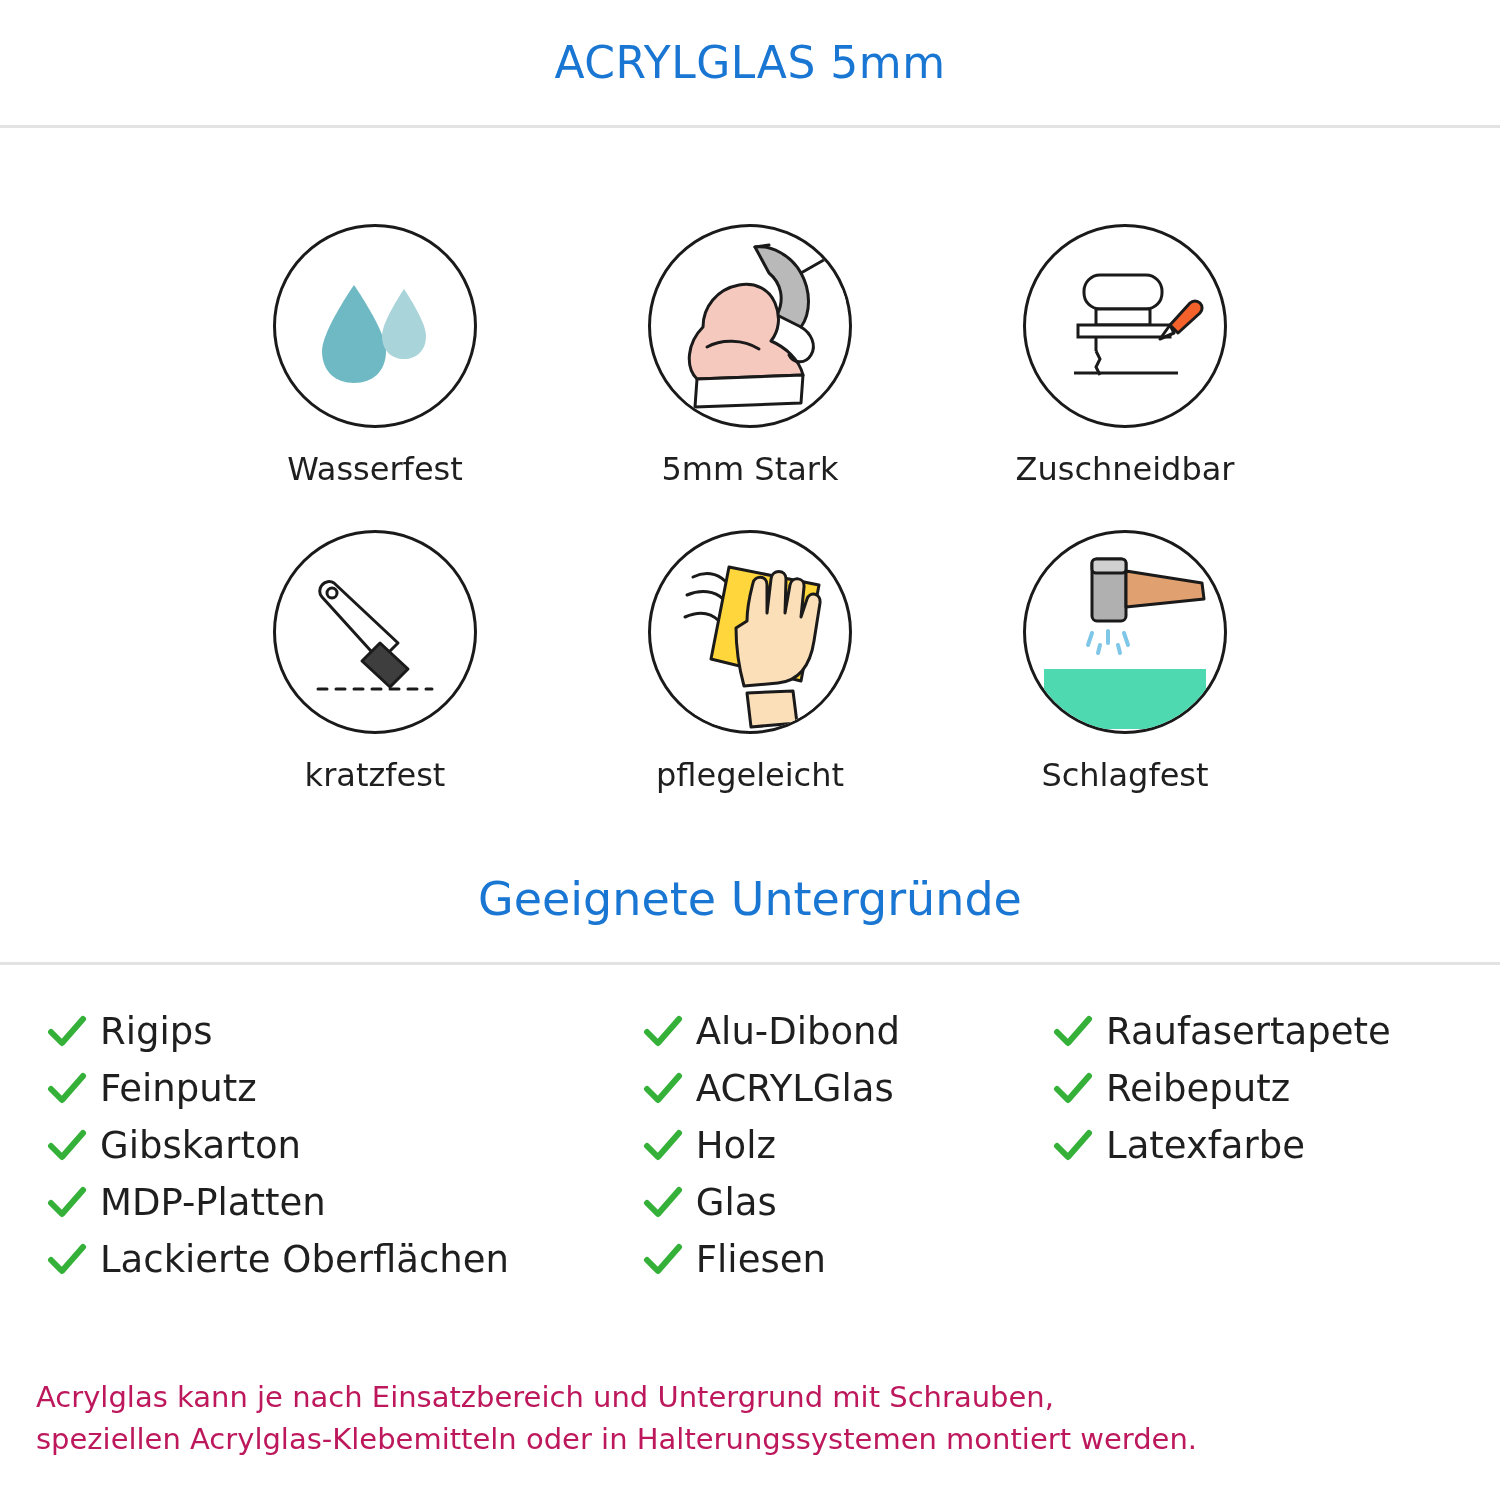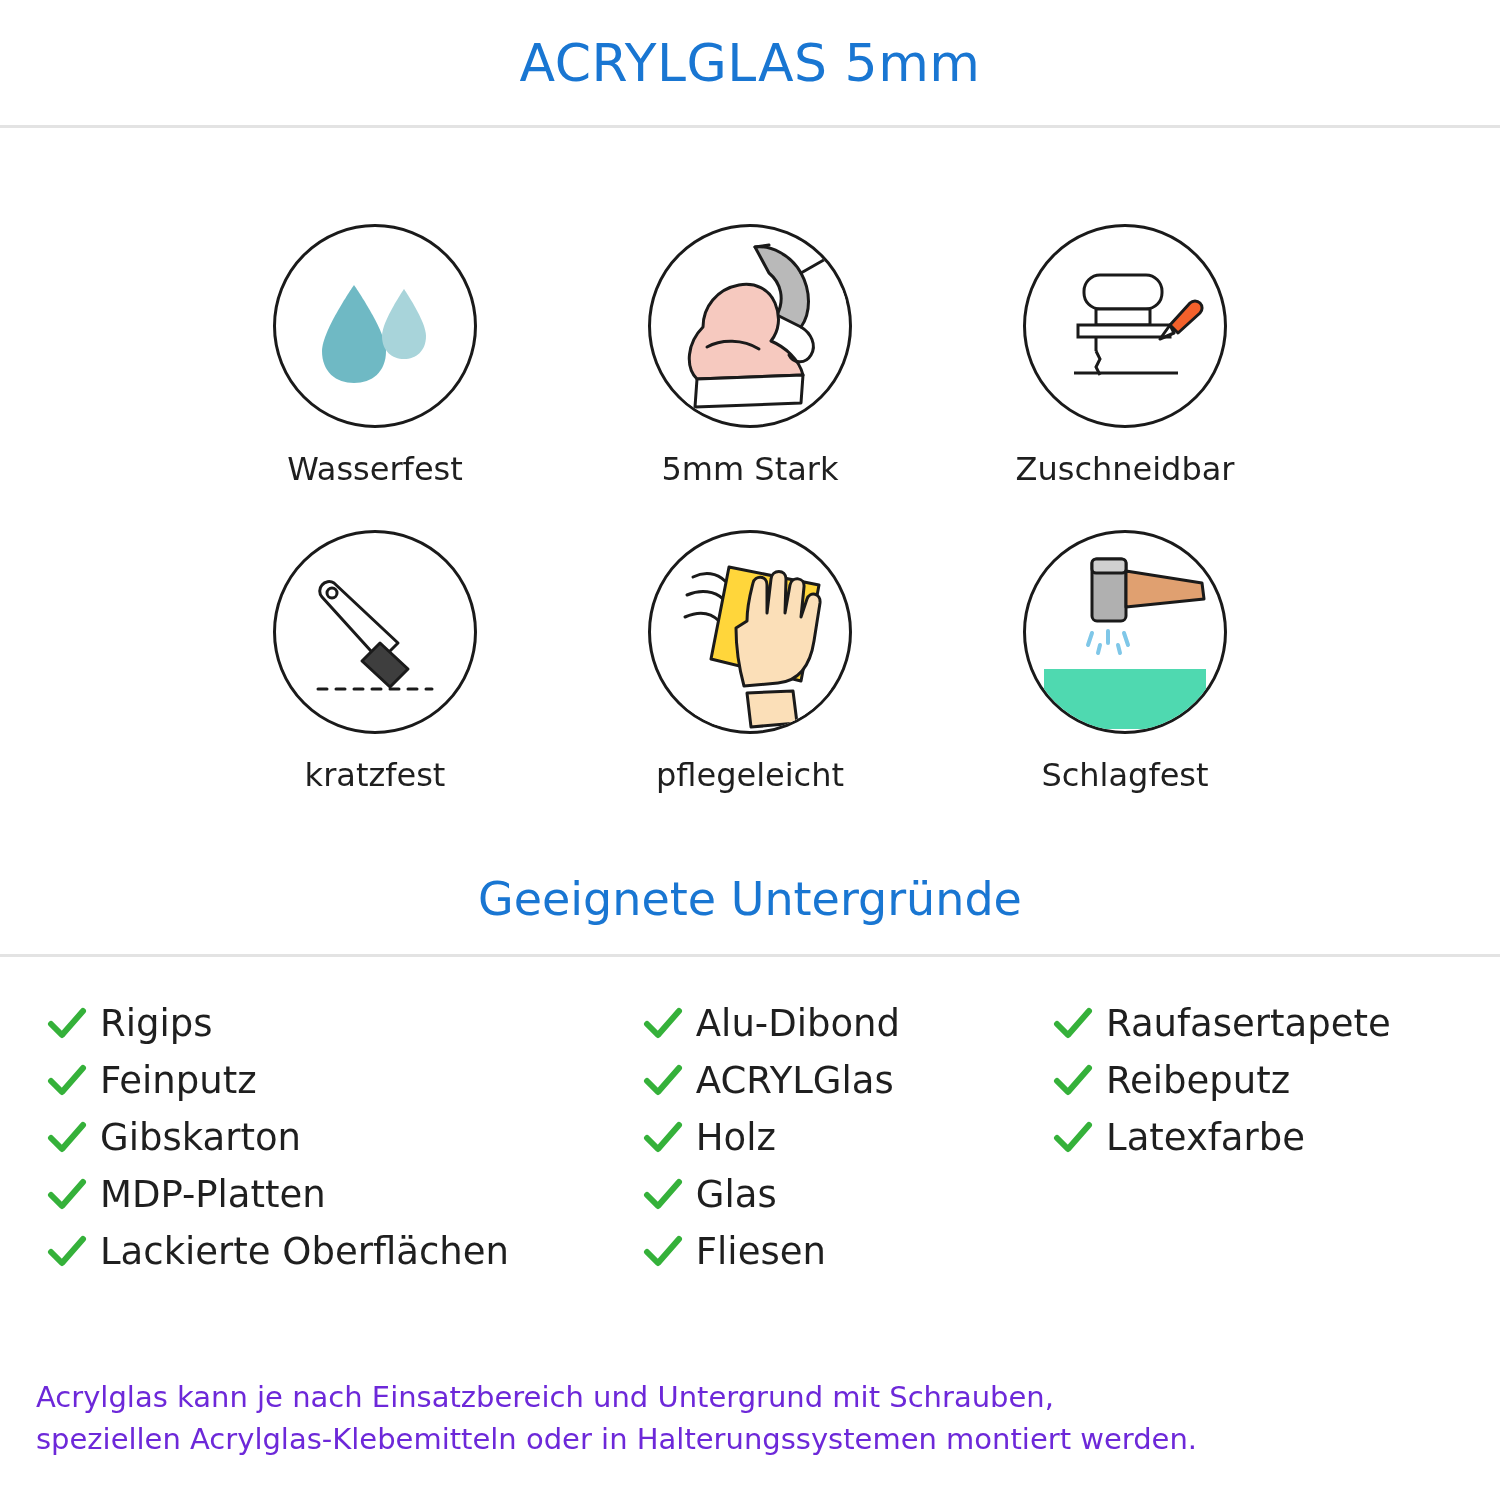--- a/index.html
+++ b/index.html
@@ -24,21 +24,21 @@
   
   .header {
     height: 128px;
     display: flex;
     align-items: center;
     justify-content: center;
     border-bottom: 3px solid #e3e3e3;
     box-sizing: border-box;
   }
   .header-title {
-    font-size: 52px;
+    font-size: 44px;
     color: #1976d2;
     letter-spacing: 0.5px;
     font-weight: 400;
   }
 
   
   .features {
     padding-top: 96px;
   }
   .feature-row {
@@ -73,21 +73,21 @@
     text-align: center;
     white-space: nowrap;
   }
 
   
   .section-title-wrap {
     margin-top: 78px;
     display: flex;
     align-items: center;
     justify-content: center;
-    padding-bottom: 28px;
+    padding-bottom: 36px;
     border-bottom: 3px solid #e3e3e3;
   }
   .section-title {
     font-size: 46px;
     color: #1976d2;
     font-weight: 400;
   }
 
   
   .checklists {
@@ -120,21 +120,21 @@
     color: #1f1f1f;
     white-space: nowrap;
   }
 
   
   .footnote {
     position: absolute;
     left: 36px;
     right: 36px;
     bottom: 40px;
-    color: #6d28d9;
+    color: #be185d;
     font-size: 29px;
     line-height: 42px;
   }
 </style>
 </head>
 <body>
 
 <div class="page">
 
   <div class="header">

